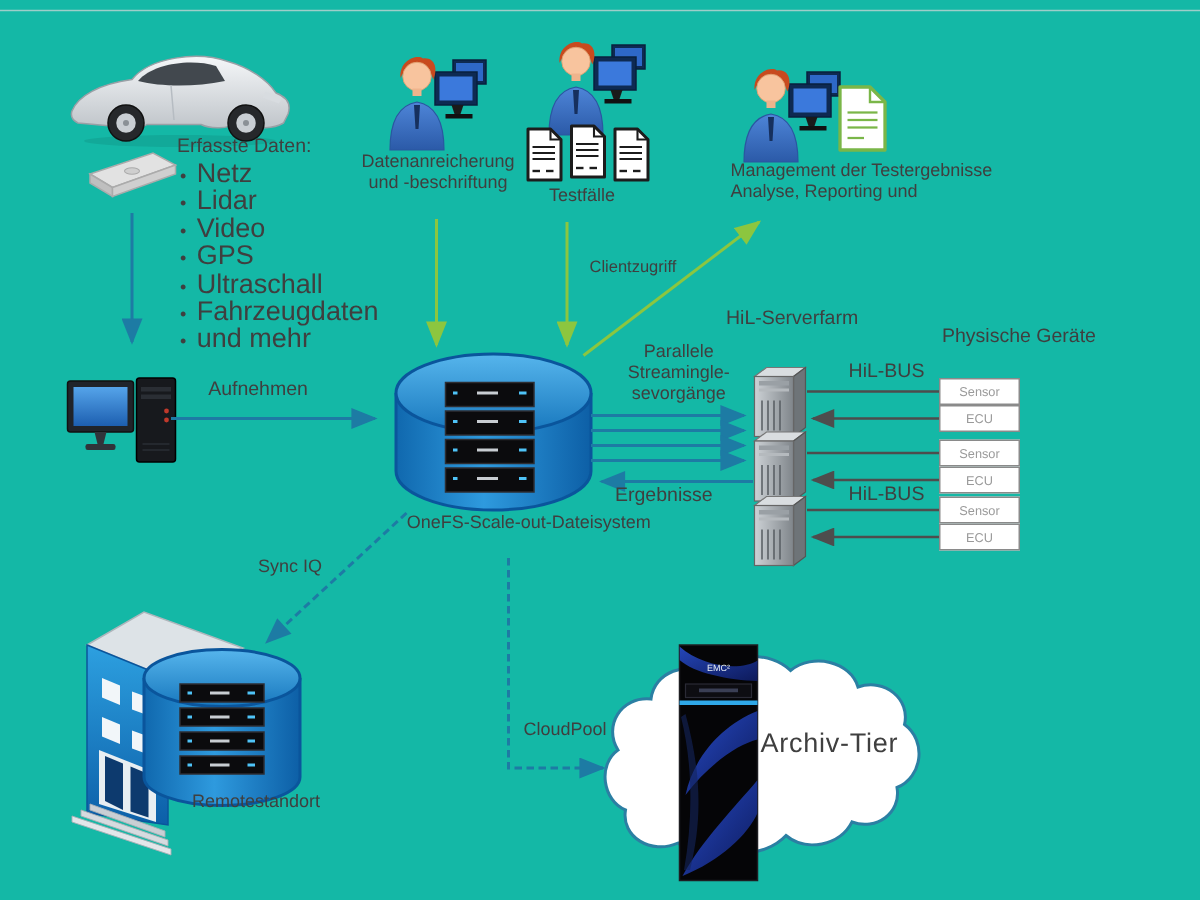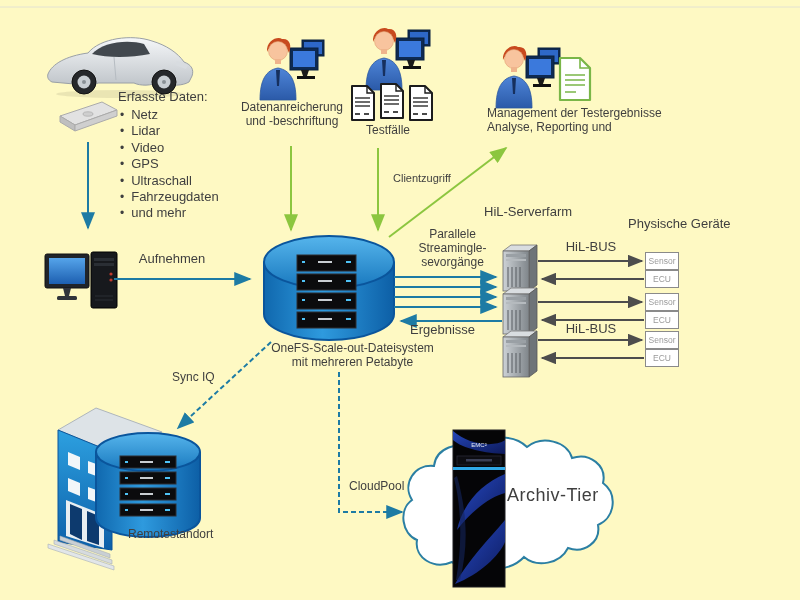--- a/index.html
+++ b/index.html
@@ -1,30 +1,30 @@
 <!DOCTYPE html>
 <html style="--green: #8CC63F; --teal: #1D7BA4; --gray: #4D4D4D; --blue: #1A80C8; --cloudstroke: #2B7FA3; --text: #3F3F3F;"><head>
 <meta charset="utf-8">
 <style>
   :root{
     --green:#8CC63F; --teal:#1D7BA4; --gray:#4D4D4D;
     --blue:#1A80C8; --cloudstroke:#2B7FA3; --text:#3F3F3F;
   }
   html,body{margin:0;padding:0;background:#fff;}
-  .canvas{position:relative;width:800px;height:600px;background:#fef9c3;overflow:hidden;
+  .canvas{position:relative;width:800px;height:600px;background:#14b8a6;overflow:hidden;
           font-family:"Liberation Sans",sans-serif;}
   .art{position:absolute;left:0;top:0;}
   .lbl{position:absolute;color:var(--text);white-space:nowrap;line-height:1.15;}
   .ctr{text-align:center;}
   .s11{font-size:11px;} .s12{font-size:12px;} .s13{font-size:13px;}
   .s15{font-size:12px;text-align:right;} .s18{font-size:18px;letter-spacing:.5px;}
   ul.bullets{margin:0;padding:0;list-style:none;}
-  ul.bullets li{font-size:13px;line-height:16.4px;color:var(--text);}
+  ul.bullets li{font-size:18px;line-height:16.4px;color:var(--text);}
   ul.bullets li::before{content:"\2022";padding-right:7px;font-size:12px;}
-  .devbox{position:absolute;left:645px;width:34px;height:18px;box-sizing:border-box;
+  .devbox{position:absolute;left:626px;width:54px;height:18px;box-sizing:border-box;
           border:1px solid #8a8a8a;background:#fff;color:#9a9a9a;font-size:8.5px;
           display:flex;align-items:center;justify-content:center;}
 </style>
 </head>
 <body>
 
 <div class="canvas">
 
 <svg class="art" width="800" height="600" viewBox="0 0 800 600">
   <defs>
@@ -316,21 +316,20 @@
   <div>sevorgänge</div>
 </div>
 
 <div class="lbl s13 ctr" style="left:552px;top:240px;width:78px;">HiL-BUS</div>
 <div class="lbl s13 ctr" style="left:552px;top:322px;width:78px;">HiL-BUS</div>
 
 <div class="lbl s13" style="left:410px;top:323px;">Ergebnisse</div>
 
 <div class="lbl s12 ctr" style="left:240px;top:342px;width:225px;">
   <div>OneFS-Scale-out-Dateisystem</div>
-  <div>mit mehreren Petabyte</div>
 </div>
 
 <div class="lbl s12" style="left:172px;top:371px;">Sync IQ</div>
 
 <div class="lbl s15" style="left:128px;top:528px;">Remotestandort</div>
 
 <div class="lbl s12" style="left:349px;top:480px;">CloudPool</div>
 
 <div class="lbl s18" style="left:507px;top:485px;">Archiv-Tier</div>
 

